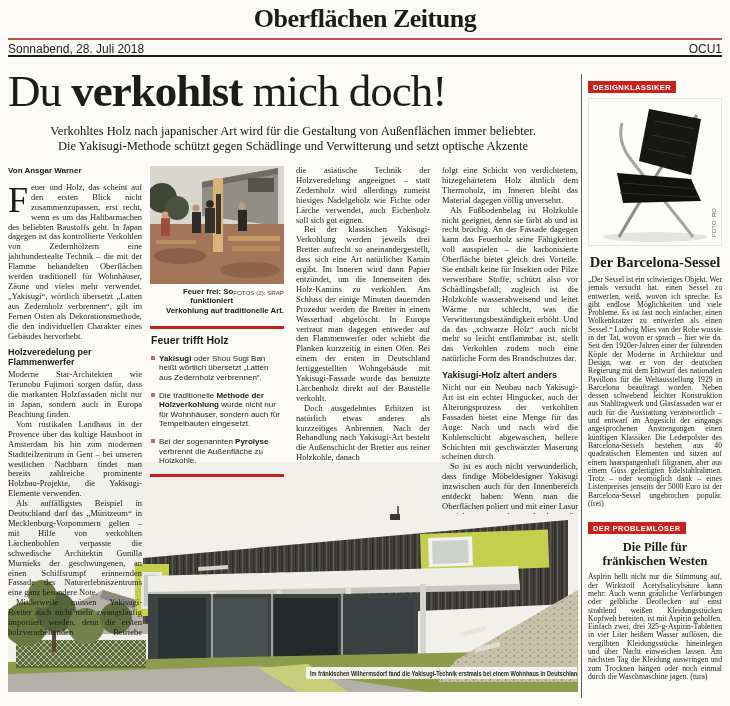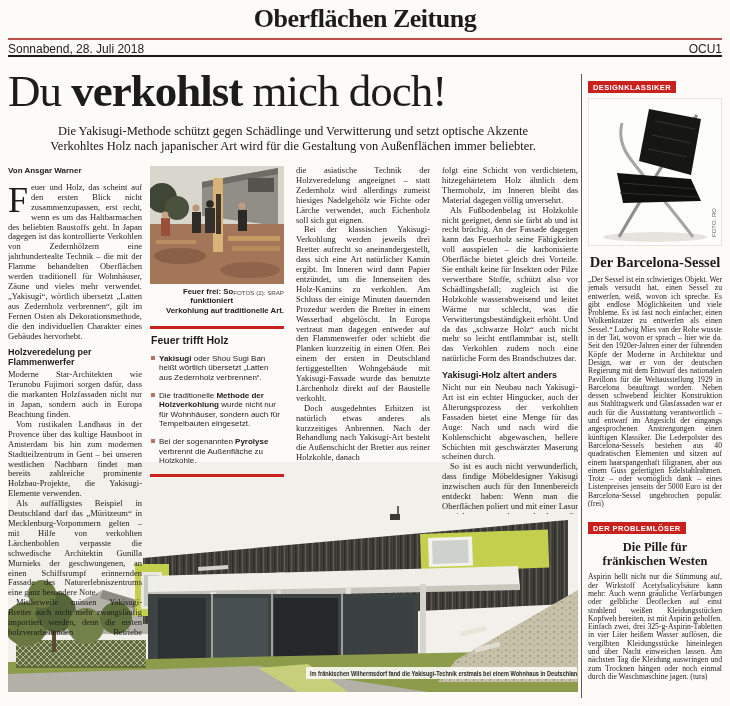--- a/index.html
+++ b/index.html
@@ -73,22 +73,22 @@
   <div class="masthead">Oberflächen Zeitung</div>
   <div class="rule-red"></div>
   <div class="dateline">
     <span>Sonnabend, 28. Juli 2018</span>
     <span>OCU1</span>
   </div>
   <div class="rule-black"></div>
 
   <div class="headline"><span>Du </span><b>verkohlst</b><span> mich doch!</span></div>
   <div class="subhead">
+    <div>Verkohltes Holz nach japanischer Art wird für die Gestaltung von Außenflächen immer beliebter.</div>
     <div>Die Yakisugi-Methode schützt gegen Schädlinge und Verwitterung und setzt optische Akzente</div>
-    <div>Verkohltes Holz nach japanischer Art wird für die Gestaltung von Außenflächen immer beliebter.</div>
   </div>
 
   <div class="bigphoto">
     <svg width="570" height="230" viewBox="0 0 570 230">
       <defs>
         <pattern id="wood" width="7" height="230" patternUnits="userSpaceOnUse">
           <rect width="7" height="230" fill="#45443f"></rect>
           <rect x="0" width="1.6" height="230" fill="#2e2d29"></rect>
           <rect x="3" width="1" height="230" fill="#5b5a52"></rect>
           <rect x="5.2" width="0.9" height="230" fill="#343330"></rect>

